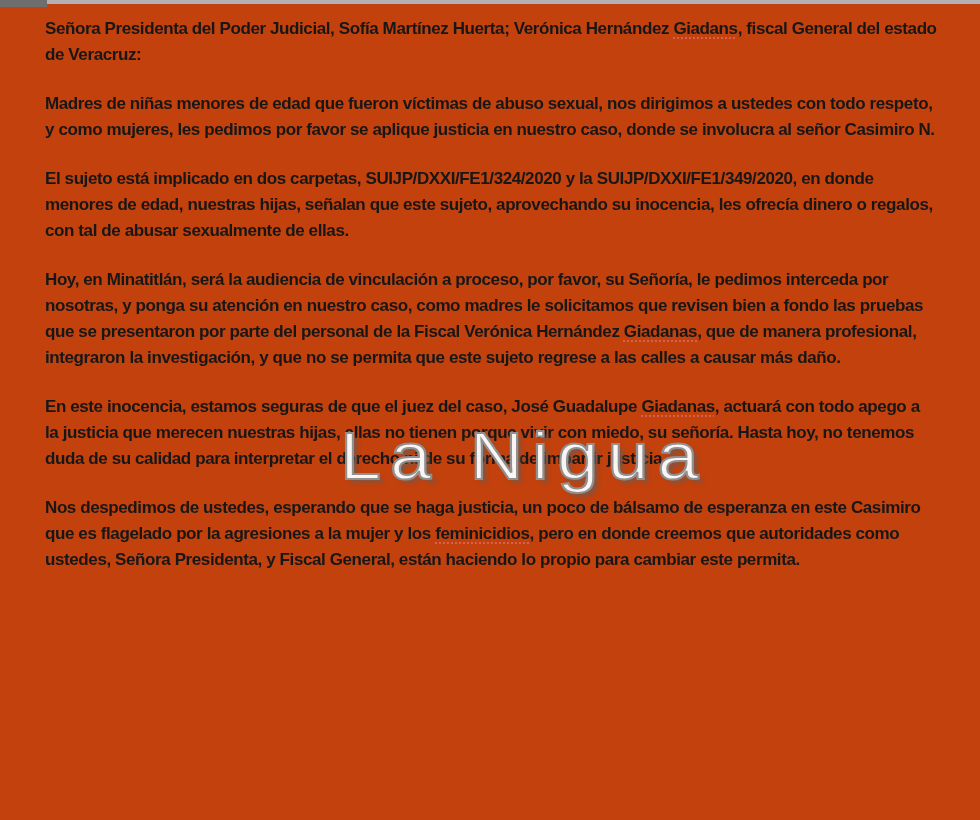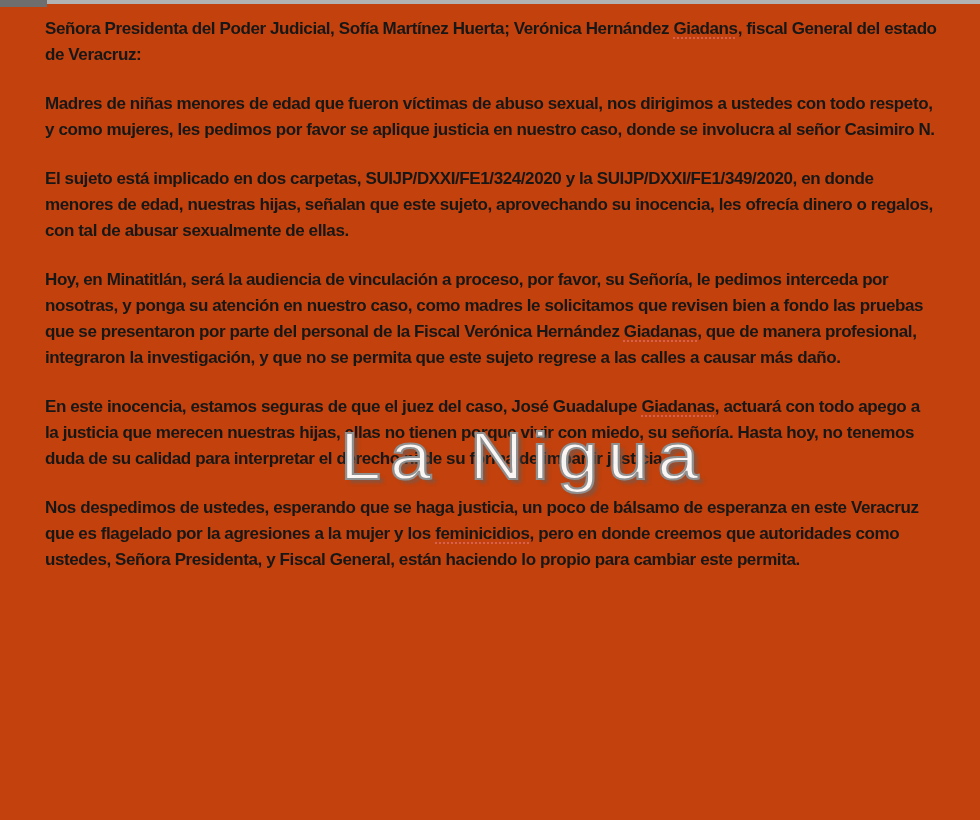--- a/index.html
+++ b/index.html
@@ -72,16 +72,16 @@
 
 <div class="page">
   <div class="top-bar"></div>
   <div class="top-bar-left"></div>
   <div class="letter" id="letter-body">
       <p><span>Señora Presidenta del Poder Judicial, Sofía Martínez Huerta; Verónica Hernández </span><span class="misspell">Giadans</span><span>, fiscal General del estado de Veracruz:</span></p>
       <p><span>Madres de niñas menores de edad que fueron víctimas de abuso sexual, nos dirigimos a ustedes con todo respeto, y como mujeres, les pedimos por favor se aplique justicia en nuestro caso, donde se involucra al señor Casimiro N.</span></p>
       <p><span>El sujeto está implicado en dos carpetas, SUIJP/DXXI/FE1/324/2020 y la SUIJP/DXXI/FE1/349/2020, en donde menores de edad, nuestras hijas, señalan que este sujeto, aprovechando su inocencia, les ofrecía dinero o regalos, con tal de abusar sexualmente de ellas.</span></p>
       <p><span>Hoy, en Minatitlán, será la audiencia de vinculación a proceso, por favor, su Señoría, le pedimos interceda por nosotras, y ponga su atención en nuestro caso, como madres le solicitamos que revisen bien a fondo las pruebas que se presentaron por parte del personal de la Fiscal Verónica Hernández </span><span class="misspell">Giadanas</span><span>, que de manera profesional, integraron la investigación, y que no se permita que este sujeto regrese a las calles a causar más daño.</span></p>
       <p><span>En este inocencia, estamos seguras de que el juez del caso, José Guadalupe </span><span class="misspell">Giadanas</span><span>, actuará con todo apego a la justicia que merecen nuestras hijas, ellas no tienen porque vivir con miedo, su señoría. Hasta hoy, no tenemos duda de su calidad para interpretar el derecho ni de su forma de impartir justicia.</span></p>
-      <p><span>Nos despedimos de ustedes, esperando que se haga justicia, un poco de bálsamo de esperanza en este Veracruz que es flagelado por la agresiones a la mujer y los </span><span class="misspell">feminicidios</span><span>, pero en donde creemos que autoridades como ustedes, Señora Presidenta, y Fiscal General, están haciendo lo propio para cambiar este permita.</span></p>
+      <p><span>Nos despedimos de ustedes, esperando que se haga justicia, un poco de bálsamo de esperanza en este Casimiro que es flagelado por la agresiones a la mujer y los </span><span class="misspell">feminicidios</span><span>, pero en donde creemos que autoridades como ustedes, Señora Presidenta, y Fiscal General, están haciendo lo propio para cambiar este permita.</span></p>
     </div>
   <div class="watermark">La Nigua</div>
 </div>
 
 </body></html>

